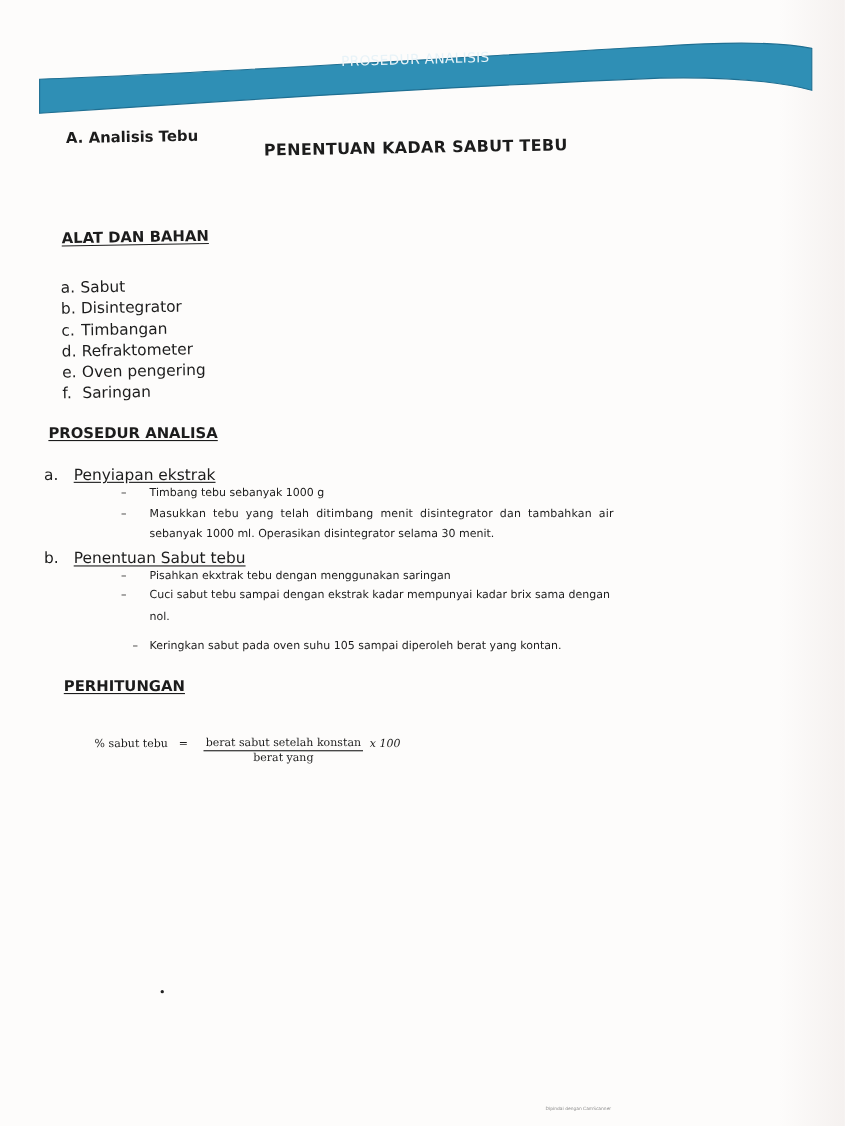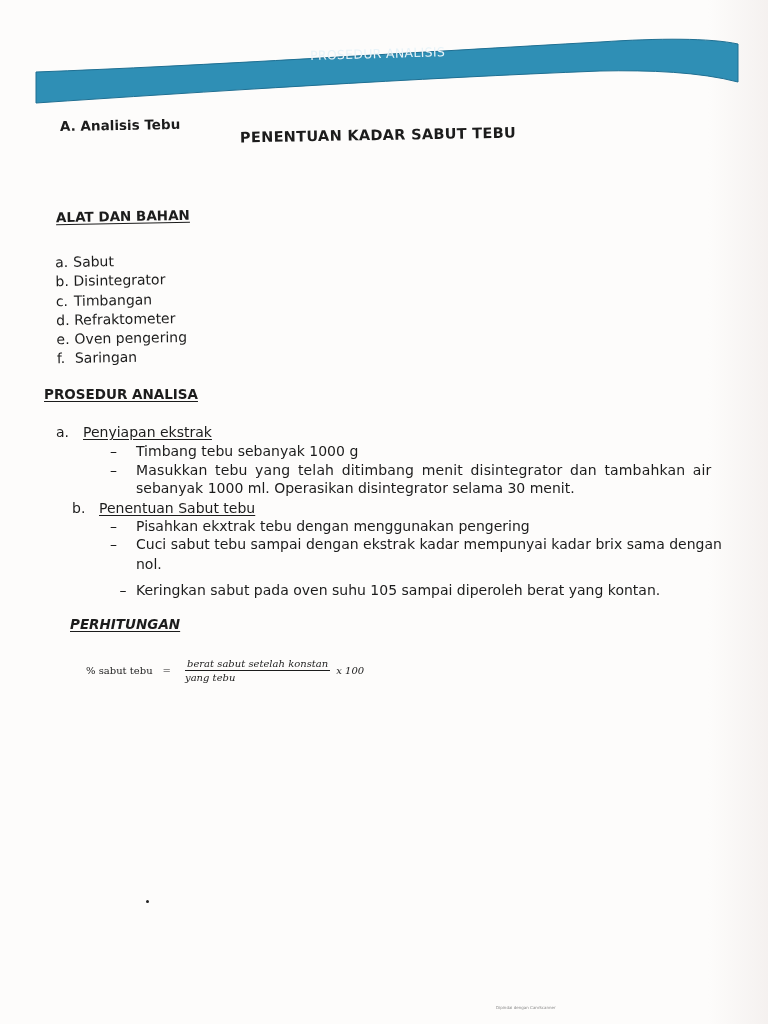--- a/index.html
+++ b/index.html
@@ -27,31 +27,31 @@
       position: absolute; left: 240px; top: 127px; font-weight: bold; font-size: 14.5px;
       letter-spacing: 0.3px; transform: rotate(-1deg);
     }
     .heading {
       position: absolute; font-weight: bold; font-size: 13.5px; text-decoration: underline;
       text-underline-offset: 2px;
     }
     .list { position: absolute; left: 56px; margin: 0; padding: 0; list-style: none; font-size: 14px; }
     .list li { height: 19.3px; line-height: 19.3px; white-space: nowrap; }
     .list .m { display: inline-block; width: 18px; }
-    .sub-head { position: absolute; left: 56px; font-size: 14px; white-space: nowrap; }
+    .sub-head { position: absolute; left: 40px; font-size: 14px; white-space: nowrap; }
     .sub-head .m { display: inline-block; width: 27px; }
     .sub-head .u { text-decoration: underline; text-underline-offset: 2px; }
-    .step { position: absolute; left: 110px; font-size: 14px; white-space: nowrap; }
+    .step { position: absolute; left: 110px; font-size: 10px; white-space: nowrap; }
     .step .dash { display: inline-block; width: 26px; }
     .step .cont { position: absolute; left: 26px; white-space: nowrap; text-align: center; }
     .formula {
       position: absolute; left: 86px; top: 658px; font-family: "DejaVu Serif", serif; font-size: 10px;
       display: flex; align-items: center;
     }
-    .frac { display: inline-flex; flex-direction: column; align-items: flex-start; margin: 0 6px 0 4px; font-style: italic; }
+    .frac { display: inline-flex; flex-direction: column; align-items: center; margin: 12px 6px 0 4px; }
     .frac .num { padding: 0 2px 1px 2px; border-bottom: 1.2px solid #1c1c1c; }
     .frac .den { padding-top: 1px; }
     .footer {
       position: absolute; left: 496px; top: 1005px; font-size: 4px; color: #8a8a8a;
     }
     .speck { position: absolute; width: 3px; height: 3px; background: #222; border-radius: 50%; }
   </style>
 </head>
 <body>
 
@@ -85,43 +85,43 @@
 <div class="step" style="top:443px;">
   <span class="dash">–</span><span>Timbang tebu  sebanyak 1000 g</span>
 </div>
 <div class="step" style="top:462px; letter-spacing:0.15px; word-spacing:3px;">
   <span class="dash">–</span><span>Masukkan tebu yang telah ditimbang menit disintegrator dan tambahkan air</span>
 </div>
 <div class="step" style="top:480px;">
   <span class="cont">sebanyak 1000 ml. Operasikan  disintegrator selama 30 menit.</span>
 </div>
 
-<div class="sub-head" style="top:500px;margin-left:16px;">
+<div class="sub-head" style="top:500px;">
   <span class="m">b.</span><span class="u">Penentuan Sabut tebu</span>
 </div>
 <div class="step" style="top:518px;">
-  <span class="dash">–</span><span>Pisahkan ekxtrak tebu dengan menggunakan pengering</span>
+  <span class="dash">–</span><span>Pisahkan ekxtrak tebu dengan menggunakan saringan</span>
 </div>
 <div class="step" style="top:536px;">
   <span class="dash">–</span><span>Cuci sabut tebu sampai dengan ekstrak kadar mempunyai kadar brix sama dengan</span>
 </div>
 <div class="step" style="top:556px;">
   <span class="cont">nol.</span>
 </div>
 <div class="step" style="top:582px;text-align:center;">
   <span class="dash">–</span><span>Keringkan sabut pada oven suhu 105 sampai diperoleh berat yang kontan.</span>
 </div>
 
-<div class="heading" style="left:70px; top:616px;font-style:italic;">PERHITUNGAN</div>
+<div class="heading" style="left:58px; top:616px;">PERHITUNGAN</div>
 
 <div class="formula">
   <span>% sabut tebu</span>
   <span style="margin:0 10px;">=</span>
   <span class="frac">
     <span class="num">berat sabut setelah konstan</span>
-    <span class="den">yang tebu</span>
+    <span class="den">berat yang</span>
   </span>
   <span style="font-style:italic;">x 100</span>
 </div>
 
 <div class="speck" style="left:146px; top:900px;"></div>
 
 <div class="footer">Dipindai dengan CamScanner</div>
 
 </body></html>

